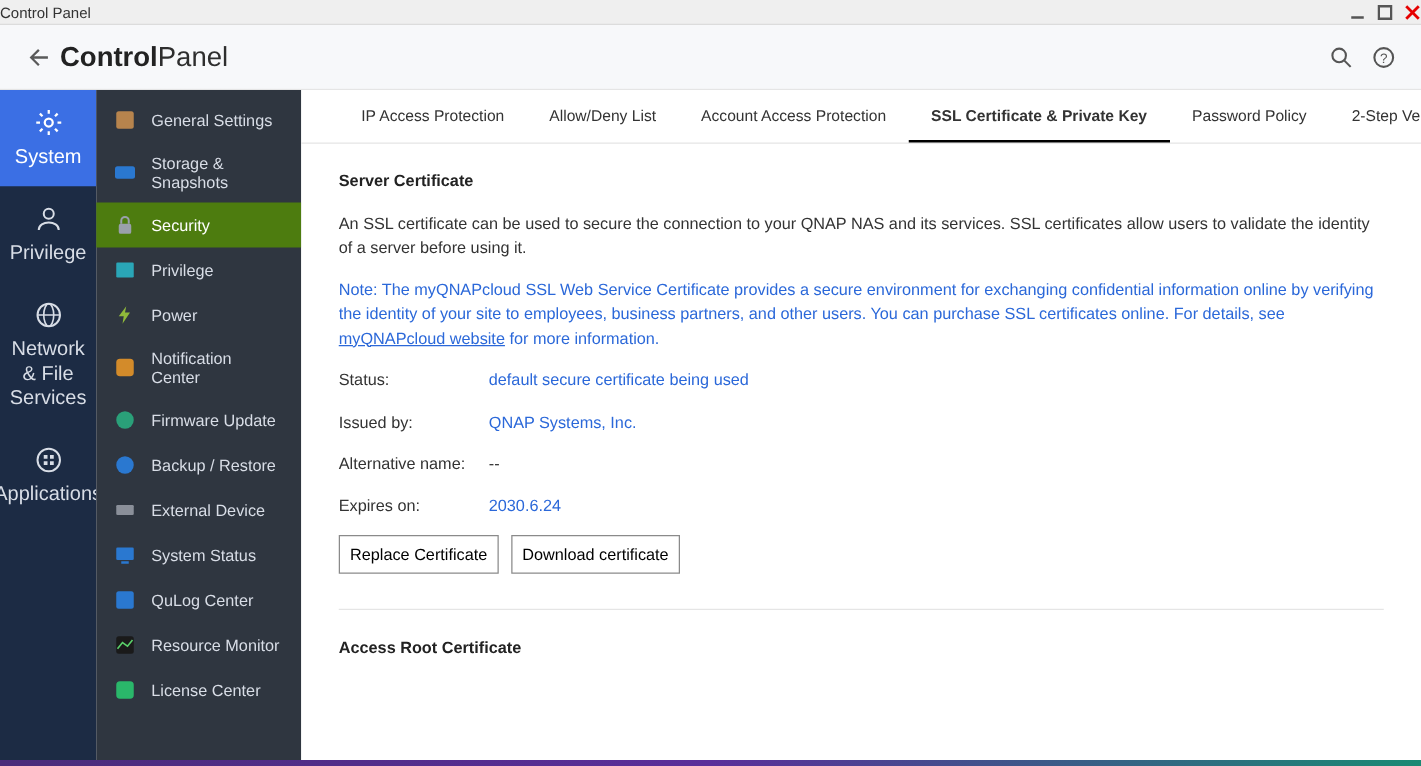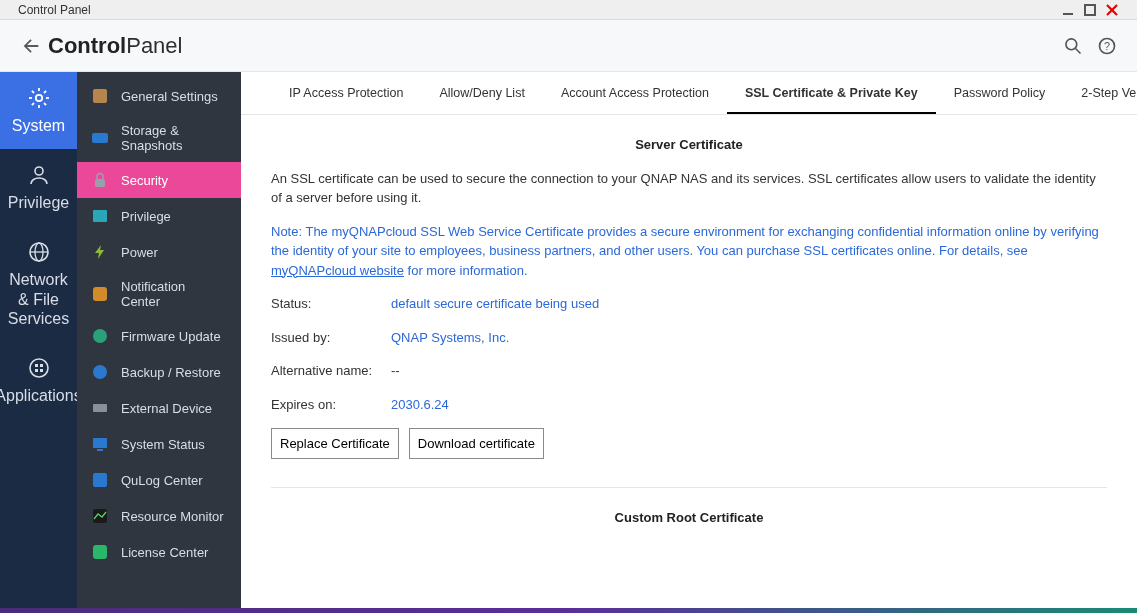--- a/index.html
+++ b/index.html
@@ -1,20 +1,20 @@
 <!DOCTYPE html>
 <html><head>
 <meta charset="utf-8">
 <style>
   * { box-sizing: border-box; margin: 0; padding: 0; }
   html, body { width: 1137px; height: 613px; font-family: Arial, Helvetica, sans-serif; overflow: hidden; background:#fff; }
   body { display:flex; flex-direction:column; }
 
   
-  .titlebar { height:20px; background:#efefef; border-bottom:1px solid #dcdcdc; display:flex; align-items:center; justify-content:space-between; padding:0 18px; font-size:12px; color:#333; }
+  .titlebar { height:20px; background:#efefef; border-bottom:1px solid #dcdcdc; display:flex; align-items:center; justify-content:space-between; padding:0 0; font-size:12px; color:#333; }
   .titlebar .controls { display:flex; gap:8px; align-items:center; }
   .titlebar .ctl { width:14px; height:14px; display:flex; align-items:center; justify-content:center; color:#555; cursor:pointer; font-weight:bold; }
   .titlebar .ctl.close { color:#e60000; font-size:14px; }
 
   
   .header { height:52px; background:linear-gradient(#f7f8fa,#f7f8fa); border-bottom:1px solid #e5e5e5; display:flex; align-items:center; justify-content:space-between; padding:0 20px; }
   .header-left { display:flex; align-items:center; gap:6px; }
   .back-btn { font-size:18px; color:#5a5a5a; cursor:pointer; }
   .app-title { font-size:22px; color:#2e2e2e; font-weight:300; }
   .app-title .bold { font-weight:700; color:#222; }
@@ -26,30 +26,30 @@
 
   
   .catnav { width:77px; background:#1c2b44; color:#d8dde6; display:flex; flex-direction:column; }
   .cat { display:flex; flex-direction:column; align-items:center; justify-content:center; padding:14px 4px; font-size:16px; text-align:center; line-height:1.2; cursor:pointer; }
   .cat.active { background:#3b6fe4; color:#fff; }
   .cat .cicon { width:24px; height:24px; margin-bottom:6px; display:flex; align-items:center; justify-content:center; }
 
   
   .secnav { width:164px; background:#2f3640; color:#d8dde6; display:flex; flex-direction:column; padding-top:6px; }
   .sec { display:flex; align-items:center; gap:12px; padding:9px 14px; font-size:13px; cursor:pointer; }
-  .sec.active { background:#ec4899; color:#fff; }
+  .sec.active { background:#4d7c0f; color:#fff; }
   .sec .sicon { width:18px; height:18px; display:flex; align-items:center; justify-content:center; }
 
   
   .main { flex:1; background:#fff; display:flex; flex-direction:column; min-width:0; }
   .tabs { display:flex; border-bottom:1px solid #e5e5e5; padding:0 30px; margin-top:0; }
   .tab { padding:14px 18px 12px; font-size:12.5px; color:#333; cursor:pointer; white-space:nowrap; border-bottom:2px solid transparent; }
   .tab.active { border-bottom:2px solid #000; font-weight:600; }
   .content { padding:20px 30px; overflow-y:auto; font-size:13px; color:#333; line-height:1.5; }
-  .content h3 { font-size:13px; font-weight:700; margin-bottom:14px; color:#222;text-align:center; }
+  .content h3 { font-size:13px; font-weight:700; margin-bottom:14px; color:#222; }
   .content p { margin-bottom:14px; }
   .note { color:#2b68d9; }
   .note a { color:#2b68d9; text-decoration:underline; }
   .kv { display:flex; margin-bottom:14px; }
   .kv .k { width:120px; color:#333; }
   .kv .v { color:#2b68d9; }
   .btnrow { display:flex; gap:10px; margin-top:4px; margin-bottom:28px; }
   .btn { background:#fff; border:1px solid #8a8a8a; padding:7px 8px; font-size:13px; cursor:pointer; }
   .divider { border-top:1px solid #e5e5e5; margin-bottom:20px; }
 
@@ -308,18 +308,18 @@
         <span class="v">2030.6.24</span>
       </div>
 
       <div class="btnrow">
         <button class="btn">Replace Certificate</button>
         <button class="btn">Download certificate</button>
       </div>
 
       <div class="divider"></div>
 
-      <h3>Custom Root Certificate</h3>
+      <h3>Access Root Certificate</h3>
     </div>
   </div>
 </div>
 
 <div class="footer"></div>
 
 </body></html>

